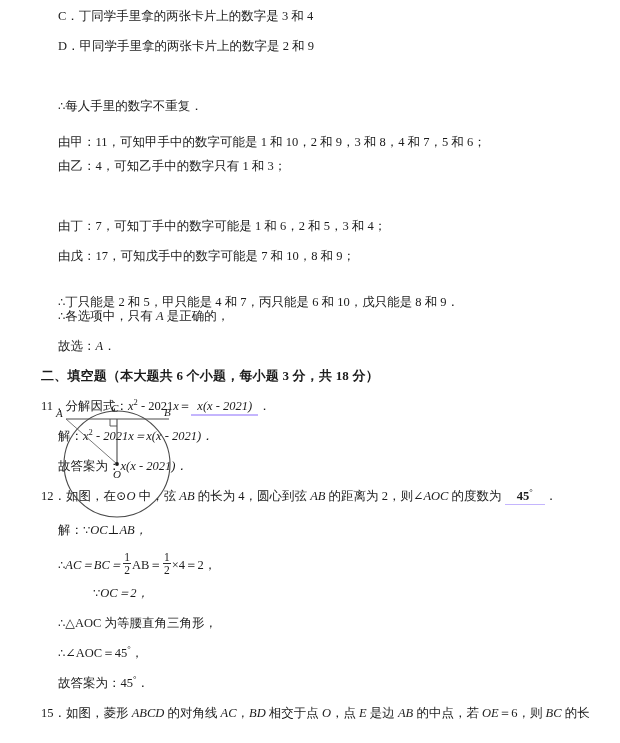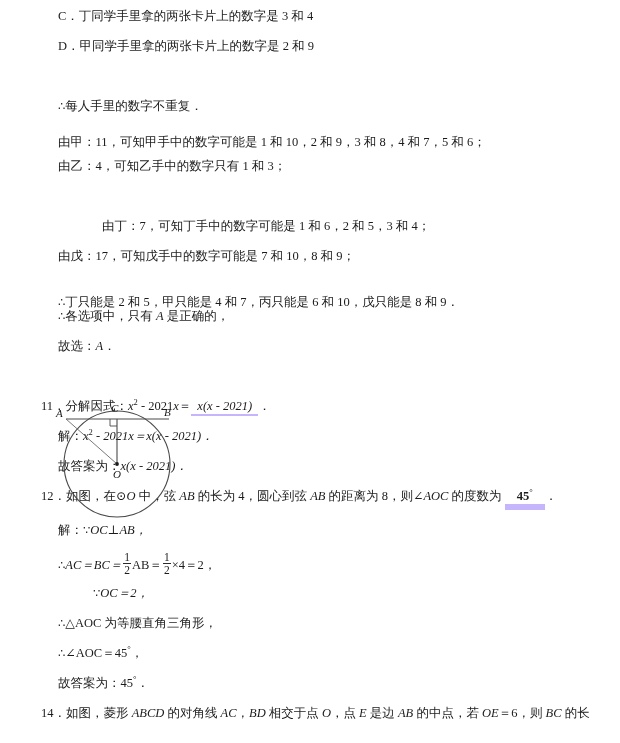--- a/index.html
+++ b/index.html
@@ -39,21 +39,21 @@
   }
   .it {
     font-style: italic;
   }
   .blank {
     border-bottom: 2px solid #c4b5fd;
     padding: 0 6px 1px 6px;
     display: inline-block;
   }
   .blank-ctr {
-    border-bottom: 6px solid #c4b5fd;
+    border-bottom: 1px solid #c4b5fd;
     padding: 0 12px 1px 12px;
     display: inline-block;
     text-align: center;
   }
   sup.exp {
     font-size: 0.68em;
     vertical-align: super;
     line-height: 0;
   }
   .frac {
@@ -111,51 +111,52 @@
 
   <div class="line ind-body" style="top:100px;">
     <span class="therefore">∴</span><span>每人手里的数字不重复．</span>
   </div>
 
   <div class="line ind-body" style="top:130px;margin-top:6px;">由甲：11，可知甲手中的数字可能是 1 和 10，2 和 9，3 和 8，4 和 7，5 和 6；</div>
 
   <div class="line ind-body" style="top:160px;">由乙：4，可知乙手中的数字只有 1 和 3；</div>
 
 
-  <div class="line ind-body" style="top:220px;margin-left:44px;">由丁：7，可知丁手中的数字可能是 1 和 6，2 和 5，3 和 4；</div>
+  <div class="line ind-body" style="top:220px;">由丁：7，可知丁手中的数字可能是 1 和 6，2 和 5，3 和 4；</div>
 
   <div class="line ind-body" style="top:250px;">由戊：17，可知戊手中的数字可能是 7 和 10，8 和 9；</div>
 
   <div class="line ind-body" style="top:296px;">
     <span class="therefore">∴</span><span>丁只能是 2 和 5，甲只能是 4 和 7，丙只能是 6 和 10，戊只能是 8 和 9．</span>
   </div>
 
   <div class="line ind-body" style="top:310px;">
     <span class="therefore">∴</span><span>各选项中，只有 </span><span class="it">A</span><span> 是正确的，</span>
   </div>
 
   <div class="line ind-body" style="top:340px;">
     <span>故选：</span><span class="it">A</span><span>．</span>
   </div>
 
+  <div class="line ind-sec sec-head" style="top:369px; font-size:13px;">二、填空题（本大题共 6 个小题，每小题 3 分，共 18 分）</div>
 
   <div class="line ind-num" style="top:400px;">
     <span>11．</span><span>分解因式：</span><span class="it">x</span><sup class="exp">2</sup><span> - 2021</span><span class="it">x</span><span>＝</span><span class="blank it">x(x - 2021)</span><span>．</span>
   </div>
 
   <div class="line ind-sub" style="top:430px;">
     <span>解：</span><span class="it">x</span><sup class="exp">2</sup><span class="it"> - 2021x＝x(x - 2021)．</span>
   </div>
 
   <div class="line ind-sub" style="top:460px;">
     <span>故答案为：</span><span class="it">x(x - 2021)．</span>
   </div>
 
   <div class="line ind-num" style="top:490px;">
-    <span>12．</span><span>如图，在⊙</span><span class="it">O</span><span> 中，弦 </span><span class="it">AB</span><span> 的长为 4，圆心到弦 </span><span class="it">AB</span><span> 的距离为 8，则∠</span><span class="it">AOC</span><span> 的度数为</span>&nbsp;<span class="blank-ctr"><b>45</b><span class="deg">°</span></span><span>．</span>
+    <span>12．</span><span>如图，在⊙</span><span class="it">O</span><span> 中，弦 </span><span class="it">AB</span><span> 的长为 4，圆心到弦 </span><span class="it">AB</span><span> 的距离为 2，则∠</span><span class="it">AOC</span><span> 的度数为</span>&nbsp;<span class="blank-ctr"><b>45</b><span class="deg">°</span></span><span>．</span>
   </div>
 
   <div class="figure">
     <svg width="130" height="128" viewBox="0 0 130 128">
 
       <circle cx="62" cy="64" r="53" fill="none" stroke="#4a4a4a" stroke-width="1.1"></circle>
 
       <line x1="11" y1="19" x2="114" y2="19" stroke="#4a4a4a" stroke-width="1.1"></line>
 
       <line x1="11" y1="19" x2="62" y2="64" stroke="#6a6a6a" stroke-width="0.9"></line>
@@ -190,20 +191,20 @@
 
   <div class="line ind-sub" style="top:647px;">
     <span class="therefore">∴</span><span>∠AOC＝45</span><span class="deg">°</span><span>，</span>
   </div>
 
   <div class="line ind-sub" style="top:677px;">
     <span>故答案为：</span><span>45</span><span class="deg">°</span><span>．</span>
   </div>
 
   <div class="line ind-num" style="top:707px;">
-    <span>14．</span><span>如图，菱形 </span><span class="it">ABCD</span><span> 的对角线 </span><span class="it">AC</span><span>，</span><span class="it">BD</span><span> 相交于点 </span><span class="it">O</span><span>，点 </span><span class="it">E</span><span> 是边 </span><span class="it">AB</span><span> 的中点，若 </span><span class="it">OE</span><span>＝6，则 </span><span class="it">BC</span><span> 的长</span>
+    <span>15．</span><span>如图，菱形 </span><span class="it">ABCD</span><span> 的对角线 </span><span class="it">AC</span><span>，</span><span class="it">BD</span><span> 相交于点 </span><span class="it">O</span><span>，点 </span><span class="it">E</span><span> 是边 </span><span class="it">AB</span><span> 的中点，若 </span><span class="it">OE</span><span>＝6，则 </span><span class="it">BC</span><span> 的长</span>
   </div>
 
   <div class="line ind-sub" style="top:751px;font-family:Liberation Mono, monospace;">
     <span>为</span>&nbsp;<span class="blank-ctr">12</span><span>．</span>
   </div>
 
 </div>
 
 </body></html>

